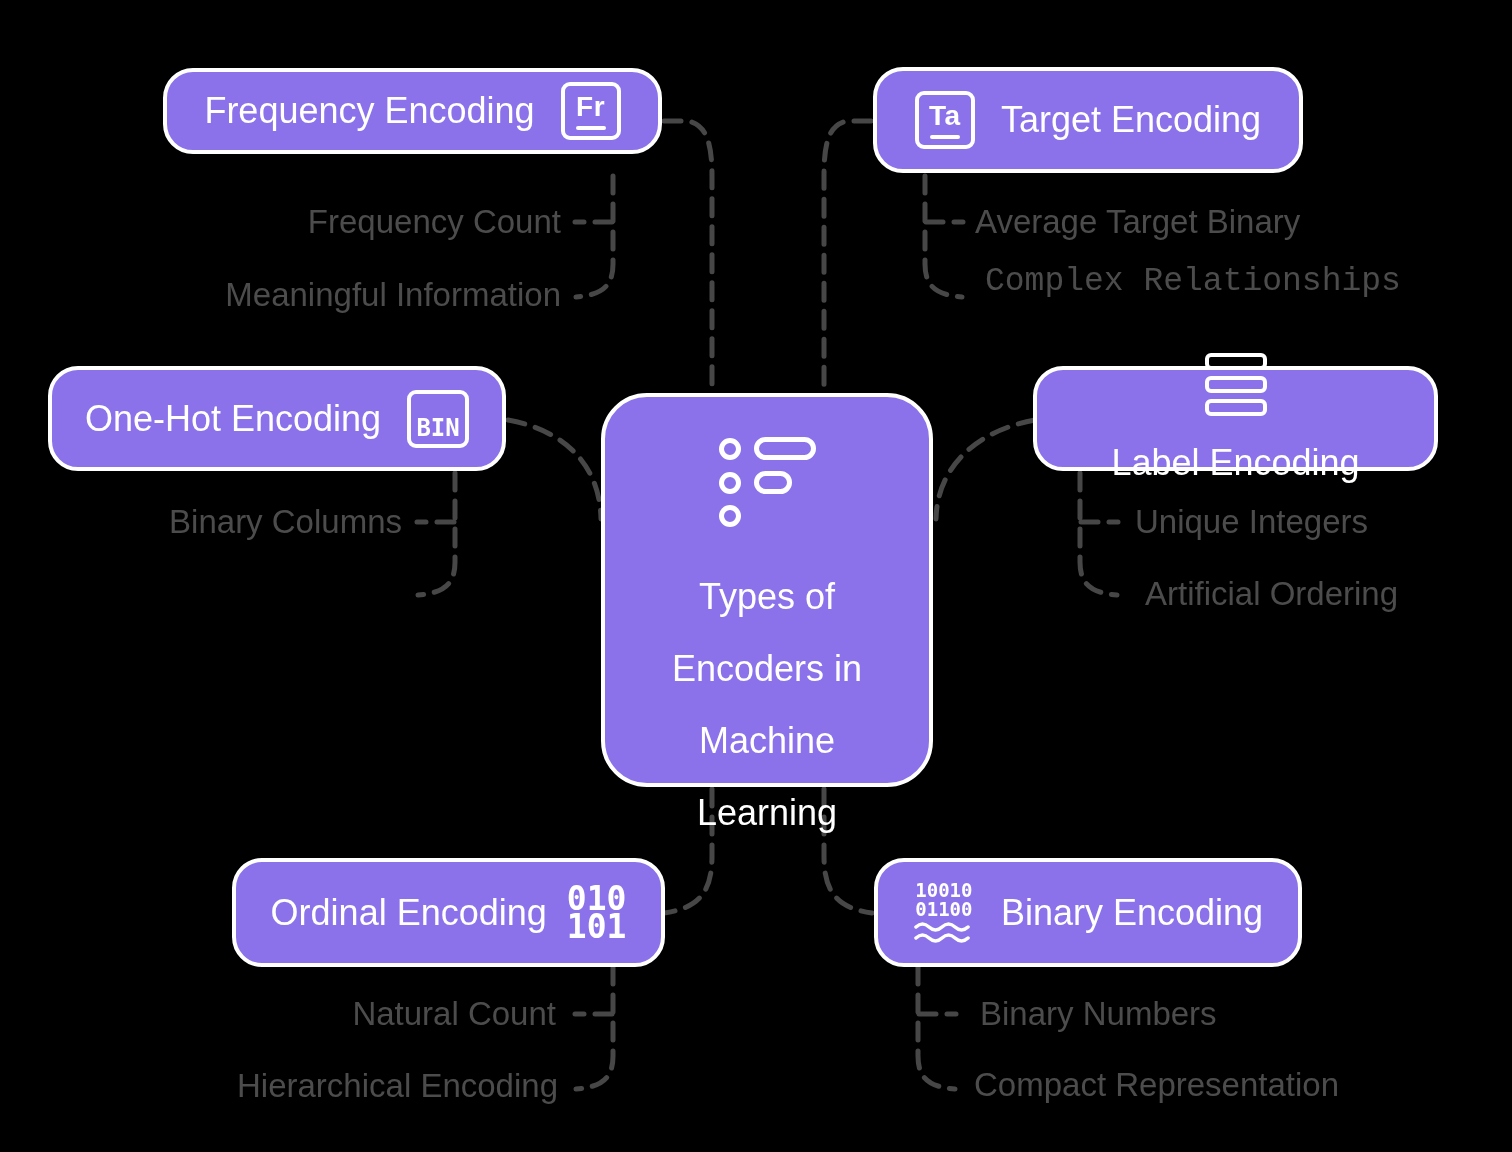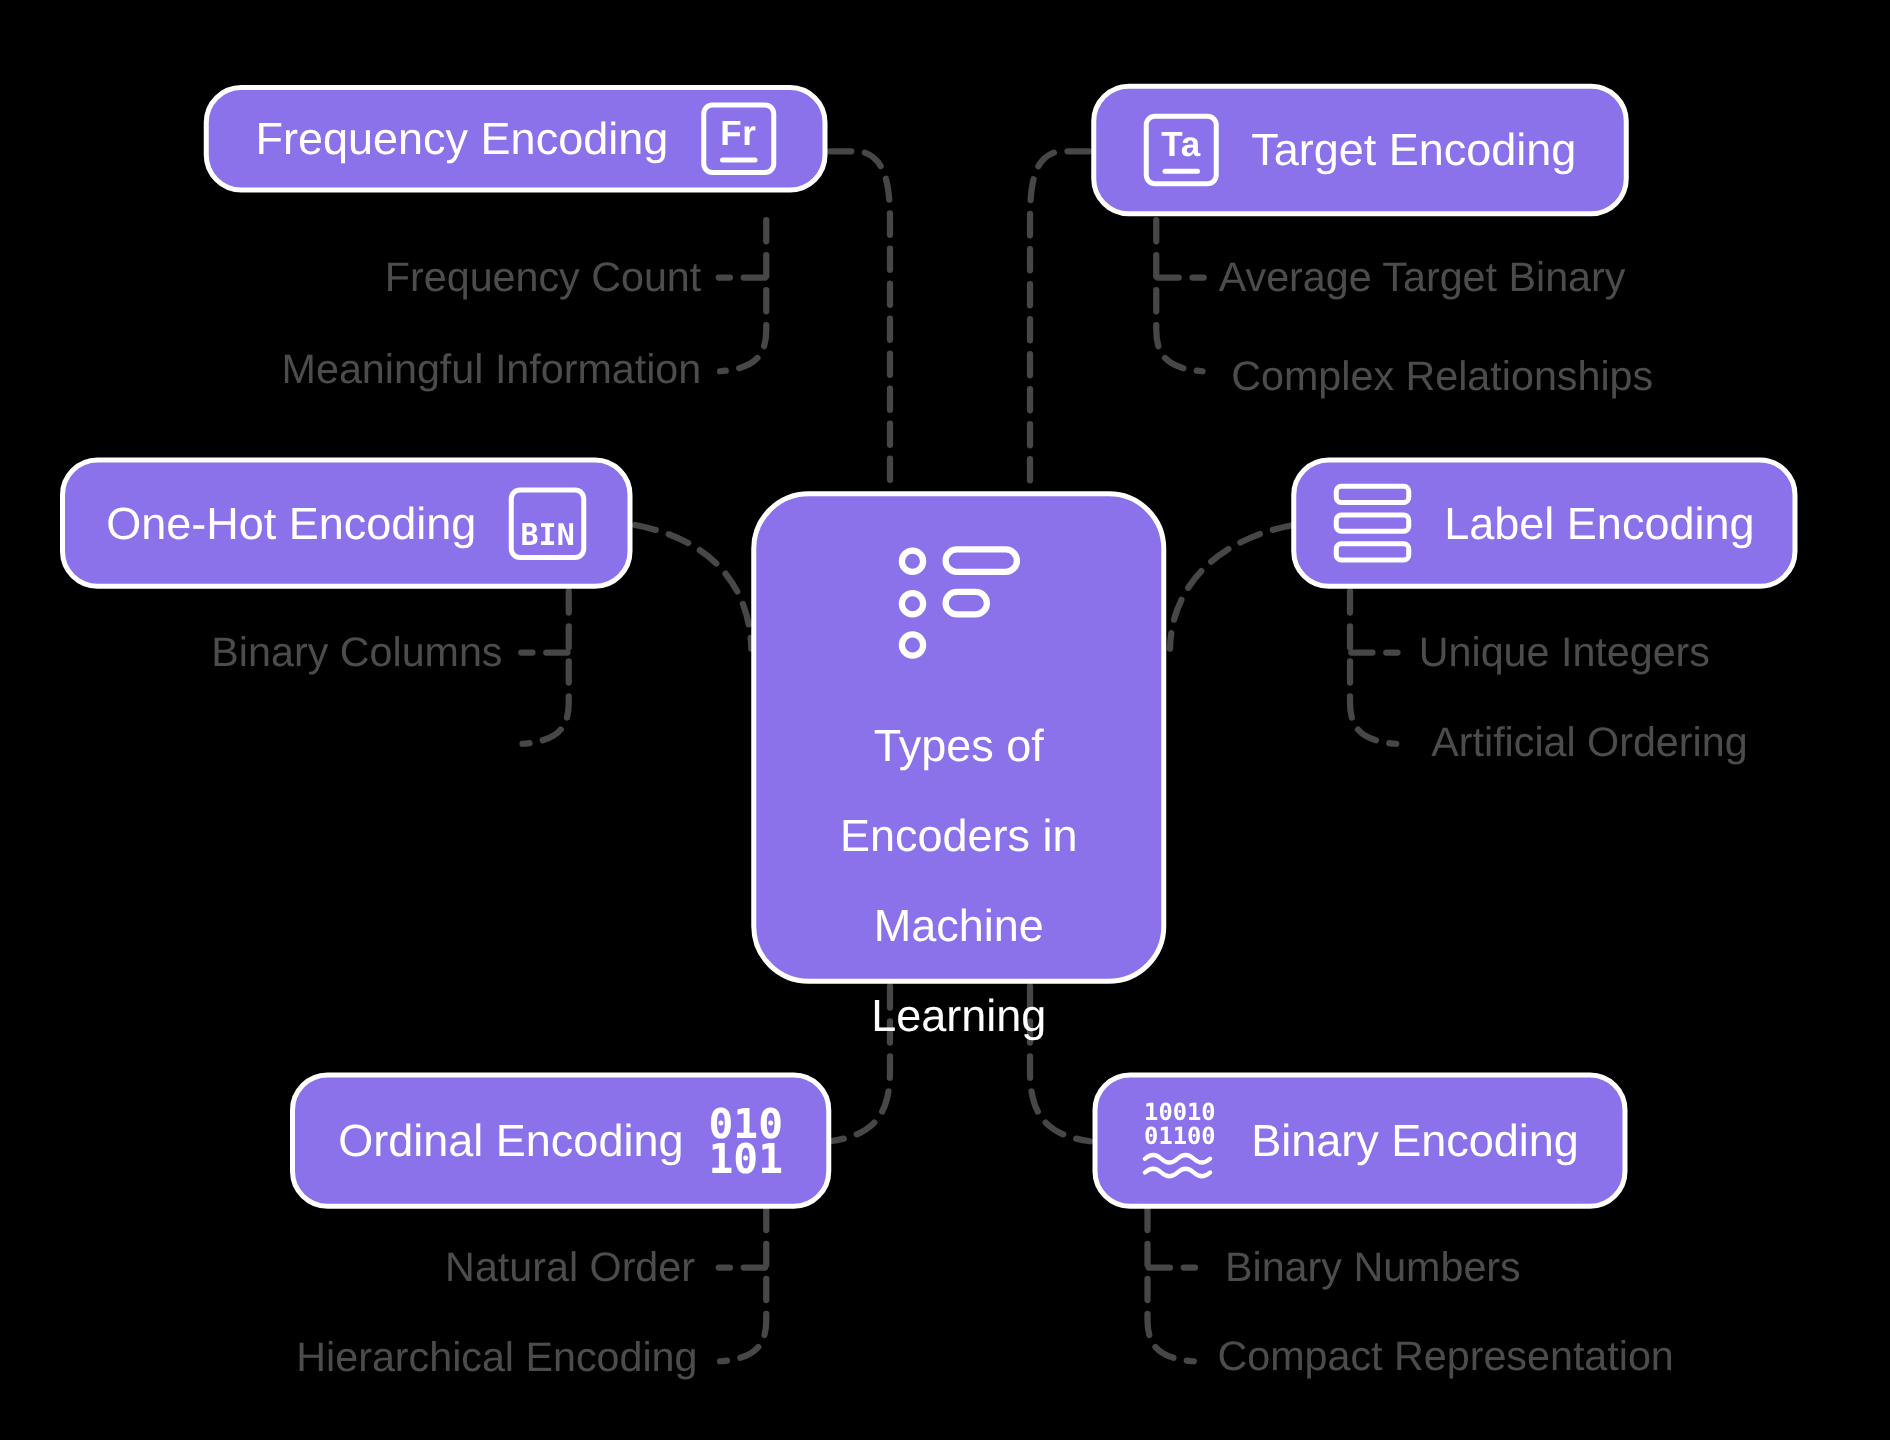--- a/index.html
+++ b/index.html
@@ -20,21 +20,21 @@
   
   .branch {
     position:absolute; box-sizing:border-box;
     background:#8B72EB; border:4px solid #FFFFFF; border-radius:30px;
     display:flex; align-items:center; justify-content:center; gap:26px;
     color:#FFFFFF; font-size:36px; font-weight:500; white-space:nowrap;
   }
   .b-frequency { left:163px; top:68px;  width:499px; height:86px; }
   .b-target    { left:873px; top:67px;  width:430px; height:106px; }
   .b-onehot    { left:48px;  top:366px; width:458px; height:105px; }
-  .b-label     { left:1033px;top:366px; width:405px; height:105px; }
+  .b-label     { left:1033px;top:366px; width:405px; height:105px;flex-direction:column; }
   .b-ordinal   { left:232px; top:858px; width:433px; height:109px; gap:20px; }
   .b-binary    { left:874px; top:858px; width:428px; height:109px; gap:26px; }
 
   
   .element-icon {
     width:60px; height:58px; box-sizing:border-box; flex:0 0 auto;
     border:4px solid #FFFFFF; border-radius:9px;
     display:flex; flex-direction:column; align-items:center; justify-content:center;
   }
   .element-icon .sym { font-size:28px; font-weight:700; line-height:1; letter-spacing:0.5px; }
@@ -88,21 +88,21 @@
 
   
   .sub {
     position:absolute; white-space:nowrap;
     font-size:33px; font-weight:500; color:#4C4C4C;
     height:44px; line-height:44px;
   }
   .s-freq-1   { top:200px;  right:951px; }
   .s-freq-2   { top:273px;  right:951px; }
   .s-targ-1   { top:200px;  left:975px; }
-  .s-targ-2   { top:279px;  left:985px; }
+  .s-targ-2   { top:260px;  left:985px;font-family:Liberation Mono, monospace; }
   .s-onehot-1 { top:500px;  right:1110px; }
   .s-onehot-2 { top:572px;  right:1117px; }
   .s-label-1  { top:500px;  left:1135px; }
   .s-label-2  { top:572px;  left:1145px; }
   .s-ord-1    { top:992px;  right:956px; }
   .s-ord-2    { top:1064px; right:954px; }
   .s-bin-1    { top:992px;  left:980px; }
   .s-bin-2    { top:1063px; left:974px; }
 </style>
 </head>
@@ -206,18 +206,18 @@
     <span>Binary Encoding</span>
   </div>
 
   <div class="sub s-freq-1">Frequency Count</div>
   <div class="sub s-freq-2">Meaningful Information</div>
   <div class="sub s-targ-1">Average Target Binary</div>
   <div class="sub s-targ-2">Complex Relationships</div>
   <div class="sub s-onehot-1">Binary Columns</div>
   <div class="sub s-label-1">Unique Integers</div>
   <div class="sub s-label-2">Artificial Ordering</div>
-  <div class="sub s-ord-1">Natural Order</div>
+  <div class="sub s-ord-1">Natural Count</div>
   <div class="sub s-ord-2">Hierarchical Encoding</div>
   <div class="sub s-bin-1">Binary Numbers</div>
   <div class="sub s-bin-2">Compact Representation</div>
 
 </div>
 
 </body></html>

